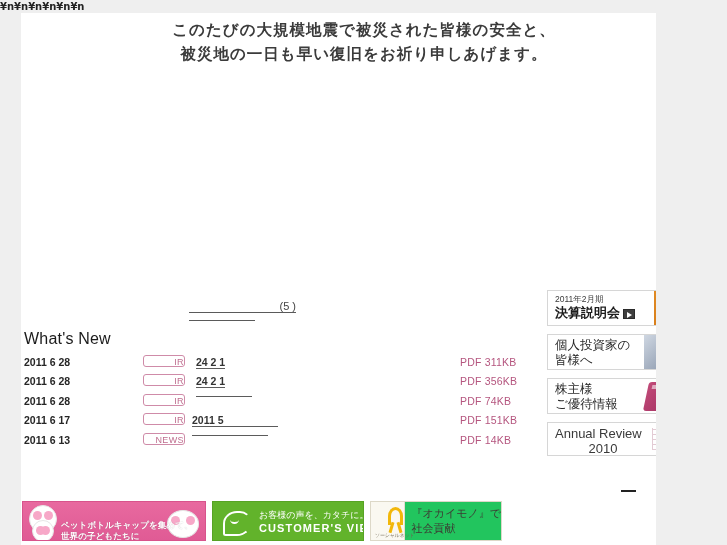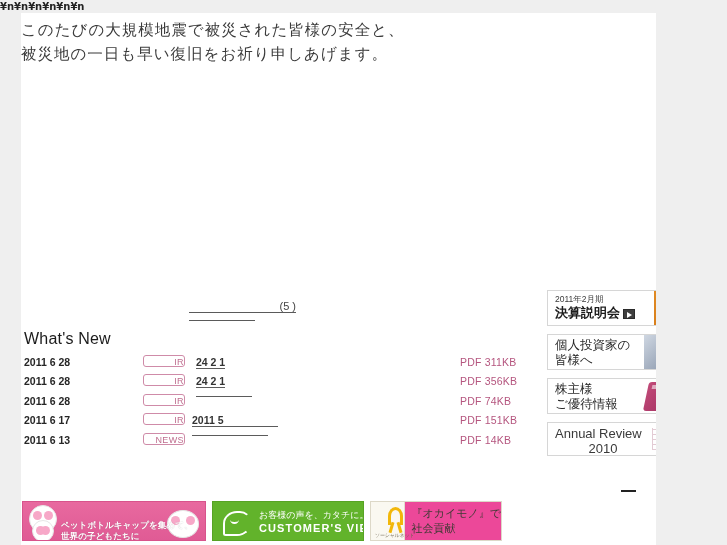--- a/index.html
+++ b/index.html
@@ -38,25 +38,27 @@
     line-height: 13px;
     white-space: pre;
   }
 
   
   #hero {
     position: absolute;
     left: 21px;
     top: 18px;
     width: 686px;
+    text-align: center;
     font-family: "DejaVu Serif", "Liberation Serif", serif;
     color: #3b3b3b;
     font-size: 15.5px;
     line-height: 24px;
     letter-spacing: 1px;
+    font-weight: bold;
   }
   #hero .line { display: block; white-space: nowrap; }
 
   
   .top-link {
     position: absolute;
     font-size: 11px;
     color: #444;
     text-decoration: none;
     border-bottom: 1px solid #5a5a5a;
@@ -386,21 +388,21 @@
     color: #ffffff;
     font-size: 11px;
     font-weight: bold;
     letter-spacing: 1.1px;
     line-height: 13px;
     white-space: nowrap;
   }
   
   #bb-okaimono {
     width: 132px;
-    background: #ec4899;
+    background: #22c55e;
     border-color: #ddd8c8;
     display: flex;
   }
   #bb-okaimono .ribbon-box {
     position: relative;
     width: 44px;
     height: 100%;
     background: #faf8f1;
     border-right: 1px solid #e2ddcd;
   }

